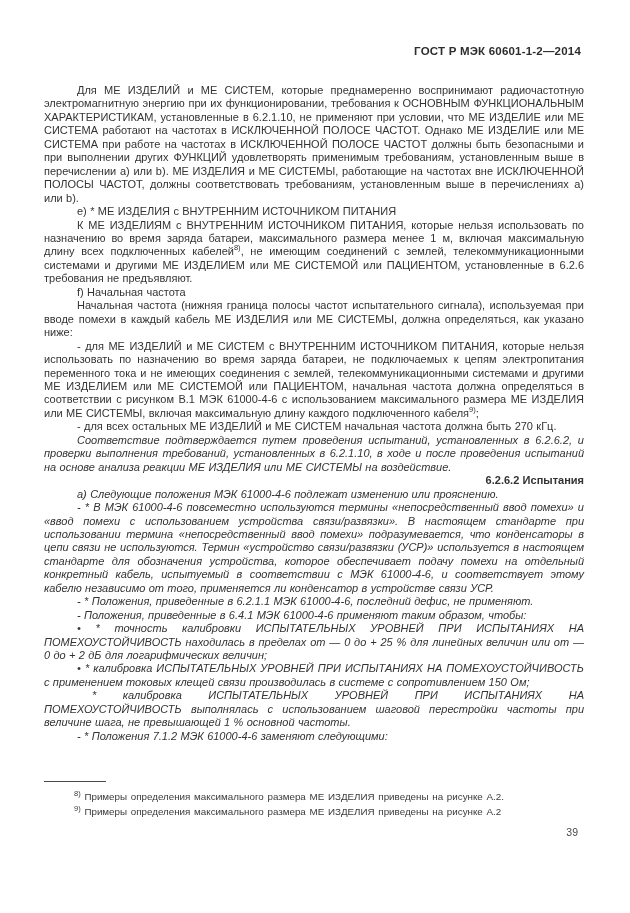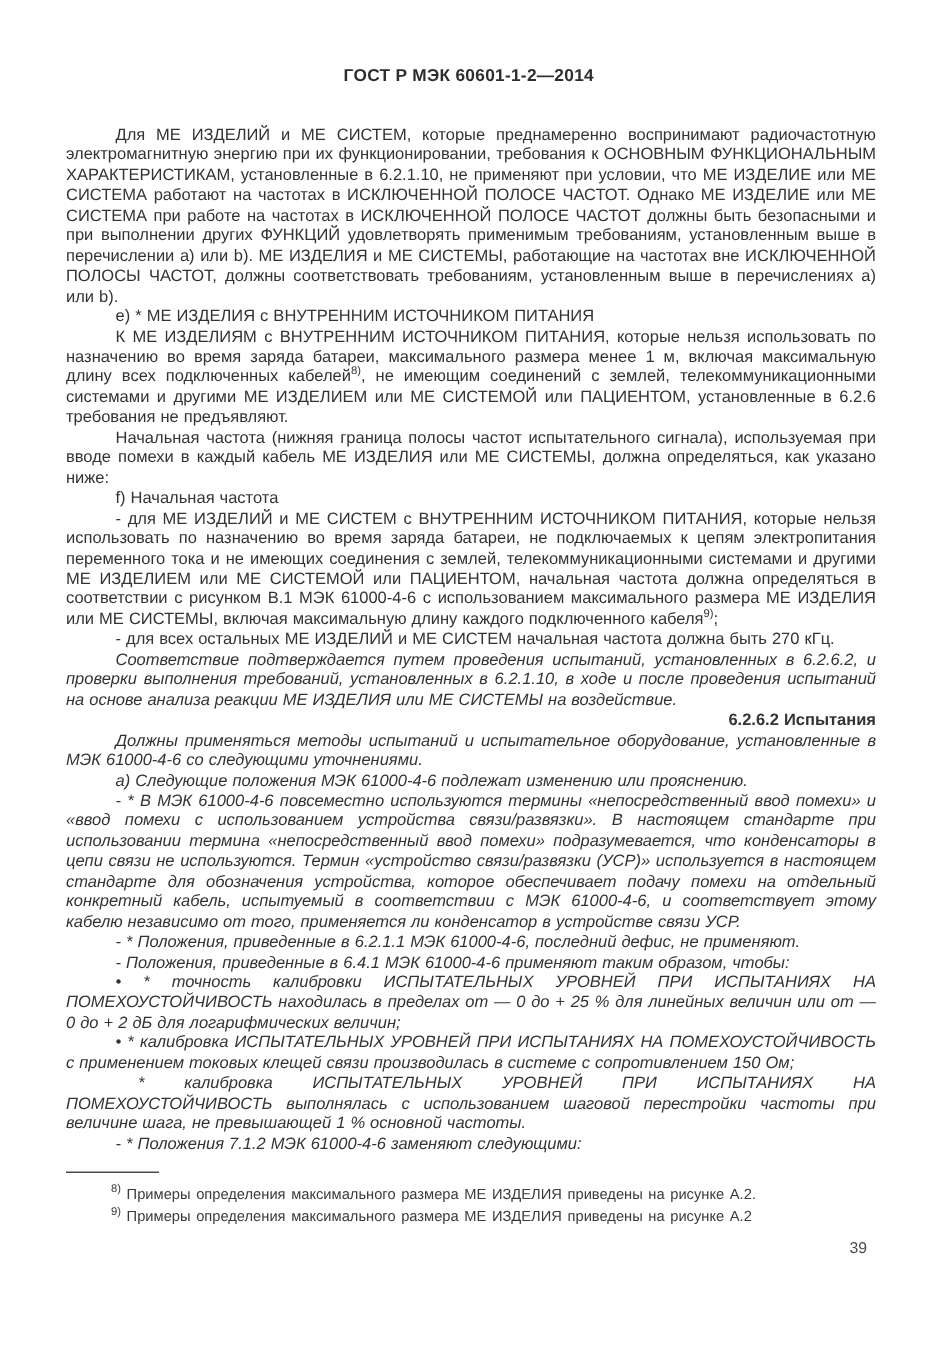--- a/index.html
+++ b/index.html
@@ -14,21 +14,21 @@
     background: #ffffff;
     font-family: "Liberation Sans", sans-serif;
     color: #333333;
     overflow: hidden;
   }
   .header {
     position: absolute;
     top: 45px;
     left: 44px;
     width: 537px;
-    text-align: center;
+    text-align: right;
     font-size: 11.5px;
     font-weight: bold;
     color: #2d2d2d;
     letter-spacing: 0.2px;
   }
   .doc-body {
     position: absolute;
     top: 84px;
     left: 44px;
     width: 540px;
@@ -84,27 +84,26 @@
 
 <div class="page">
   <div class="header">
     <span>ГОСТ Р МЭК 60601-1-2—2014</span>
   </div>
 
   <div class="doc-body" id="doc-body">
       <p class="para "><span>Для МЕ ИЗДЕЛИЙ и МЕ СИСТЕМ, которые преднамеренно воспринимают радиочастотную электромагнитную энергию при их функционировании, требования к ОСНОВНЫМ ФУНКЦИОНАЛЬНЫМ ХАРАКТЕРИСТИКАМ, установленные в 6.2.1.10, не применяют при условии, что МЕ ИЗДЕЛИЕ или МЕ СИСТЕМА работают на частотах в ИСКЛЮЧЕННОЙ ПОЛОСЕ ЧАСТОТ. Однако МЕ ИЗДЕЛИЕ или МЕ СИСТЕМА при работе на частотах в ИСКЛЮЧЕННОЙ ПОЛОСЕ ЧАСТОТ должны быть безопасными и при выполнении других ФУНКЦИЙ удовлетворять применимым требованиям, установленным выше в перечислении a) или b). МЕ ИЗДЕЛИЯ и МЕ СИСТЕМЫ, работающие на частотах вне ИСКЛЮЧЕННОЙ ПОЛОСЫ ЧАСТОТ, должны соответствовать требованиям, установленным выше в перечислениях a) или b).</span></p>
       <p class="para "><span>e) * МЕ ИЗДЕЛИЯ с ВНУТРЕННИМ ИСТОЧНИКОМ ПИТАНИЯ</span></p>
       <p class="para "><span>К МЕ ИЗДЕЛИЯМ с ВНУТРЕННИМ ИСТОЧНИКОМ ПИТАНИЯ, которые нельзя использовать по назначению во время заряда батареи, максимального размера менее 1 м, включая максимальную длину всех подключенных кабелей</span><sup>8)</sup><span>, не имеющим соединений с землей, телекоммуникационными системами и другими МЕ ИЗДЕЛИЕМ или МЕ СИСТЕМОЙ или ПАЦИЕНТОМ, установленные в 6.2.6 требования не предъявляют.</span></p>
+      <p class="para "><span>f) Начальная частота</span></p>
       <p class="para "><span>Начальная частота (нижняя граница полосы частот испытательного сигнала), используемая при вводе помехи в каждый кабель МЕ ИЗДЕЛИЯ или МЕ СИСТЕМЫ, должна определяться, как указано ниже:</span></p>
-      <p class="para "><span>f) Начальная частота</span></p>
       <p class="para "><span>- для МЕ ИЗДЕЛИЙ и МЕ СИСТЕМ с ВНУТРЕННИМ ИСТОЧНИКОМ ПИТАНИЯ, которые нельзя использовать по назначению во время заряда батареи, не подключаемых к цепям электропитания переменного тока и не имеющих соединения с землей, телекоммуникационными системами и другими МЕ ИЗДЕЛИЕМ или МЕ СИСТЕМОЙ или ПАЦИЕНТОМ, начальная частота должна определяться в соответствии с рисунком В.1 МЭК 61000-4-6 с использованием максимального размера МЕ ИЗДЕЛИЯ или МЕ СИСТЕМЫ, включая максимальную длину каждого подключенного кабеля</span><sup>9)</sup><span>;</span></p>
       <p class="para "><span>- для всех остальных МЕ ИЗДЕЛИЙ и МЕ СИСТЕМ начальная частота должна быть 270 кГц.</span></p>
       <p class="para italic"><span>Соответствие подтверждается путем проведения испытаний, установленных в 6.2.6.2, и проверки выполнения требований, установленных в 6.2.1.10, в ходе и после проведения испытаний на основе анализа реакции МЕ ИЗДЕЛИЯ или МЕ СИСТЕМЫ на воздействие.</span></p>
       <p class="para heading"><span>6.2.6.2 Испытания</span></p>
-      <p class="para italic"><span>Должны применяться методы испытаний и испытательное оборудование, установленные в МЭК 61000-4-6 со следующими уточнениями.</span></p>
       <p class="para italic"><span>a) Следующие положения МЭК 61000-4-6 подлежат изменению или прояснению.</span></p>
       <p class="para italic"><span>- * В МЭК 61000-4-6 повсеместно используются термины «непосредственный ввод помехи» и «ввод помехи с использованием устройства связи/развязки». В настоящем стандарте при использовании термина «непосредственный ввод помехи» подразумевается, что конденсаторы в цепи связи не используются. Термин «устройство связи/развязки (УСР)» используется в настоящем стандарте для обозначения устройства, которое обеспечивает подачу помехи на отдельный конкретный кабель, испытуемый в соответствии с МЭК 61000-4-6, и соответствует этому кабелю независимо от того, применяется ли конденсатор в устройстве связи УСР.</span></p>
       <p class="para italic"><span>- * Положения, приведенные в 6.2.1.1 МЭК 61000-4-6, последний дефис, не применяют.</span></p>
       <p class="para italic"><span>- Положения, приведенные в 6.4.1 МЭК 61000-4-6 применяют таким образом, чтобы:</span></p>
       <p class="para italic"><span>• * точность калибровки ИСПЫТАТЕЛЬНЫХ УРОВНЕЙ ПРИ ИСПЫТАНИЯХ НА ПОМЕХОУСТОЙЧИВОСТЬ находилась в пределах от — 0 до + 25 % для линейных величин или от — 0 до + 2 дБ для логарифмических величин;</span></p>
       <p class="para italic"><span>• * калибровка ИСПЫТАТЕЛЬНЫХ УРОВНЕЙ ПРИ ИСПЫТАНИЯХ НА ПОМЕХОУСТОЙЧИВОСТЬ с применением токовых клещей связи производилась в системе с сопротивлением 150 Ом;</span></p>
       <p class="para italic deep"><span>* калибровка ИСПЫТАТЕЛЬНЫХ УРОВНЕЙ ПРИ ИСПЫТАНИЯХ НА ПОМЕХОУСТОЙЧИВОСТЬ выполнялась с использованием шаговой перестройки частоты при величине шага, не превышающей 1 % основной частоты.</span></p>
       <p class="para italic"><span>- * Положения 7.1.2 МЭК 61000-4-6 заменяют следующими:</span></p>
     </div>
 

